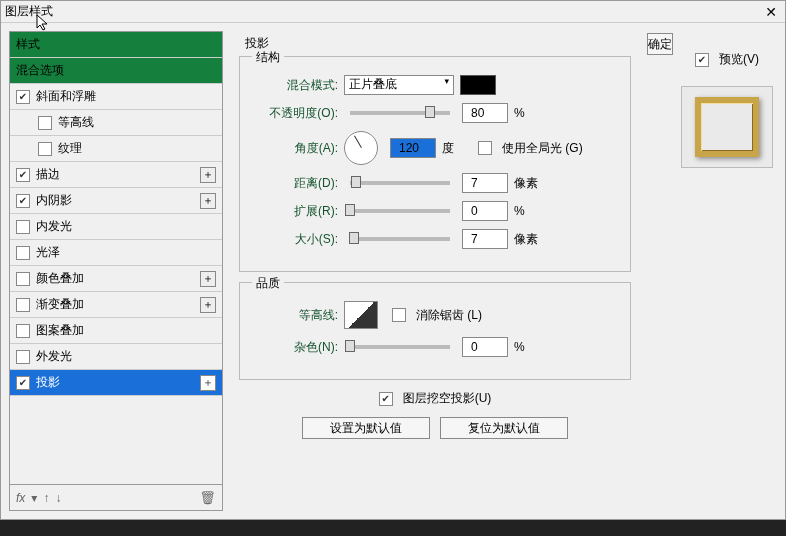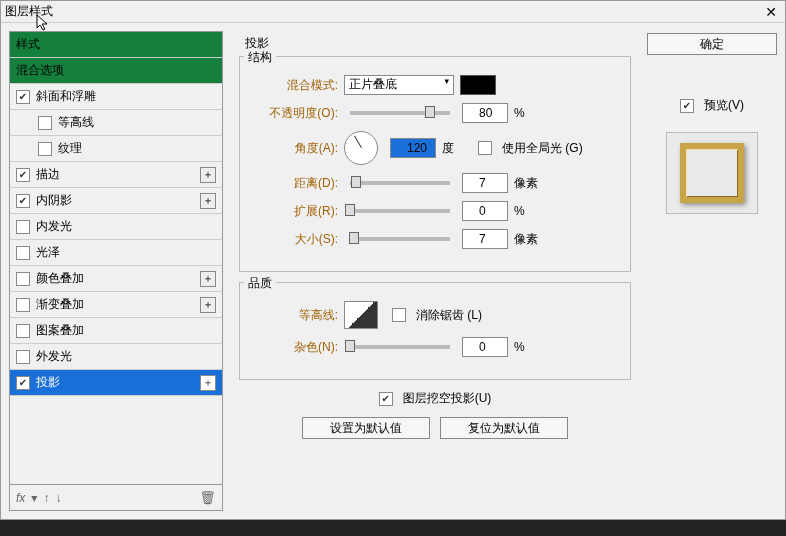--- a/index.html
+++ b/index.html
@@ -17,39 +17,39 @@
 .row.sel{background:#1a6fd8;color:#fff}
 .row .chk{width:14px;height:14px;border:1px solid #888;background:#fff;margin-right:6px;display:flex;align-items:center;justify-content:center;font-size:10px;color:#333}
 .row.indent{padding-left:28px}
 .row .plus{margin-left:auto;width:16px;height:16px;border:1px solid #888;display:flex;align-items:center;justify-content:center;background:#eee;font-size:11px}
 .row.sel .plus{background:#fff;color:#333}
 .leftfoot{height:26px;border-top:1px solid #999;display:flex;align-items:center;padding:0 6px;gap:6px;color:#666}
 .leftfoot .sp{flex:1}
 .centerpane{flex:1;padding:4px 8px}
 .grouptitle{margin:0 0 4px 6px}
 .fieldset{border:1px solid #bbb;padding:10px 10px 14px 10px;margin-bottom:10px;position:relative}
-.legend{position:absolute;top:-8px;left:4px;background:#f0f0f0;padding:0 4px}
+.legend{position:absolute;top:-8px;left:12px;background:#f0f0f0;padding:0 4px}
 .frow{display:flex;align-items:center;margin:8px 0;gap:6px}
-.flabel{width:88px;text-align:right;color:#a16207}
+.flabel{width:88px;text-align:right;color:#14532d}
 .select{flex:0 0 110px;height:20px;border:1px solid #888;background:#fff;padding:0 4px;display:flex;position:relative}
 .select .arr{margin-left:auto;font-size:9px}
 .swatch{width:36px;height:20px;background:#000;border:1px solid #555}
 .slider{flex:0 0 100px;height:4px;background:#bbb;position:relative;margin:0 6px}
 .slider .thumb{position:absolute;top:-5px;width:10px;height:12px;background:#ddd;border:1px solid #666;transform:translateX(-50%)}
-.numbox{width:46px;height:20px;border:1px solid #888;background:#fff;text-align:left;padding:0 16px;display:flex;align-items:center}
+.numbox{width:46px;height:20px;border:1px solid #888;background:#fff;text-align:left;padding:0 8px;display:flex;align-items:center}
 .numbox.hl{background:#1a6fd8;color:#000000}
 .unit{width:30px}
 .anglectl{width:34px;height:34px;border:1px solid #888;border-radius:50%;background:#fff;position:relative;margin-right:6px}
 .anglectl .hand{position:absolute;left:50%;top:50%;width:14px;height:1px;background:#333;transform-origin:0 0;transform:rotate(-120deg)}
 .chkbox{width:14px;height:14px;border:1px solid #888;background:#fff;display:inline-flex;align-items:center;justify-content:center;font-size:10px;color:#333;margin-right:4px}
 .contour{width:34px;height:28px;border:1px solid #888;background:linear-gradient(135deg,#fff 0 50%,#333 50% 100%);margin-right:8px}
 .btnrow{display:flex;gap:10px;justify-content:center;margin-top:10px}
 .btn{height:22px;padding:0 12px;border:1px solid #888;background:#f6f6f6;display:flex;align-items:center;cursor:pointer;white-space:nowrap}
 .btn.wide{width:128px;justify-content:center}
-.rightpane{width:130px;display:flex;flex-direction:column;gap:24px;padding-top:2px}
+.rightpane{width:130px;display:flex;flex-direction:row;gap:8px;padding-top:2px}
 .rbtn{height:22px;border:1px solid #888;background:#f6f6f6;display:flex;align-items:center;justify-content:center;cursor:pointer}
 .preview{margin-top:10px;display:flex;flex-direction:column;align-items:center;gap:10px}
 .pvbox{width:92px;height:82px;border:1px solid #bbb;background:#eaeaea;display:flex;align-items:center;justify-content:center}
 .goldframe{width:64px;height:60px;border:6px solid #c9a54a;box-shadow:2px 2px 5px rgba(0,0,0,.4),inset 1px 1px 0 #f3e0a0,inset -1px -1px 0 #8a6a20}
 .bottombar{height:16px;background:#222}
 .trash{font-size:13px}
 </style>
 </head>
 <body>
 

